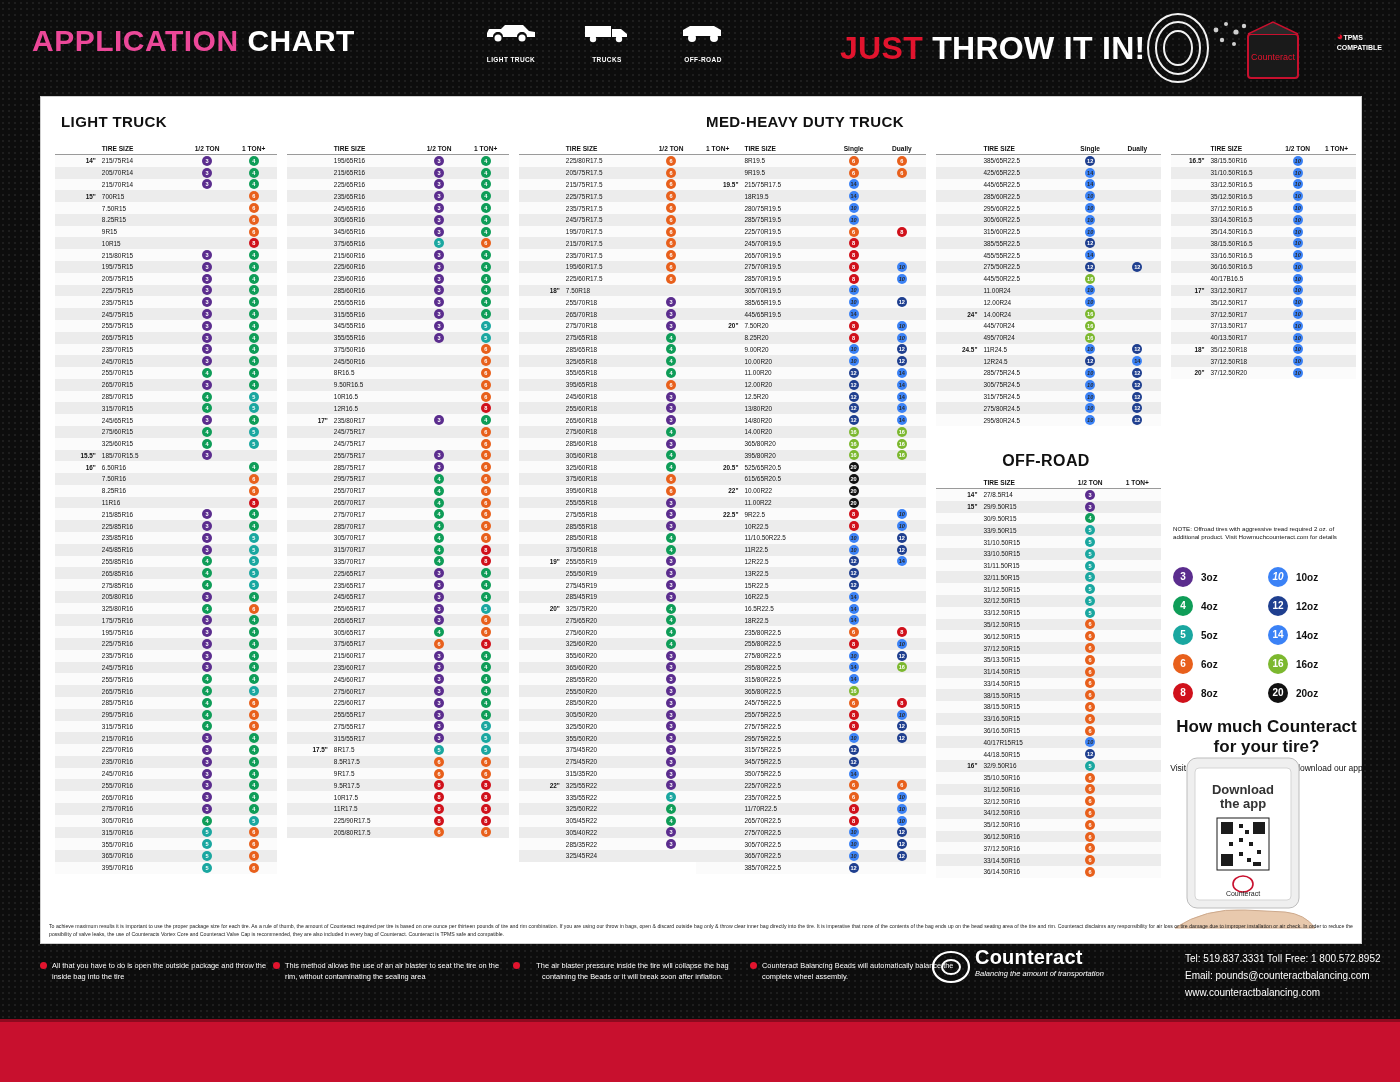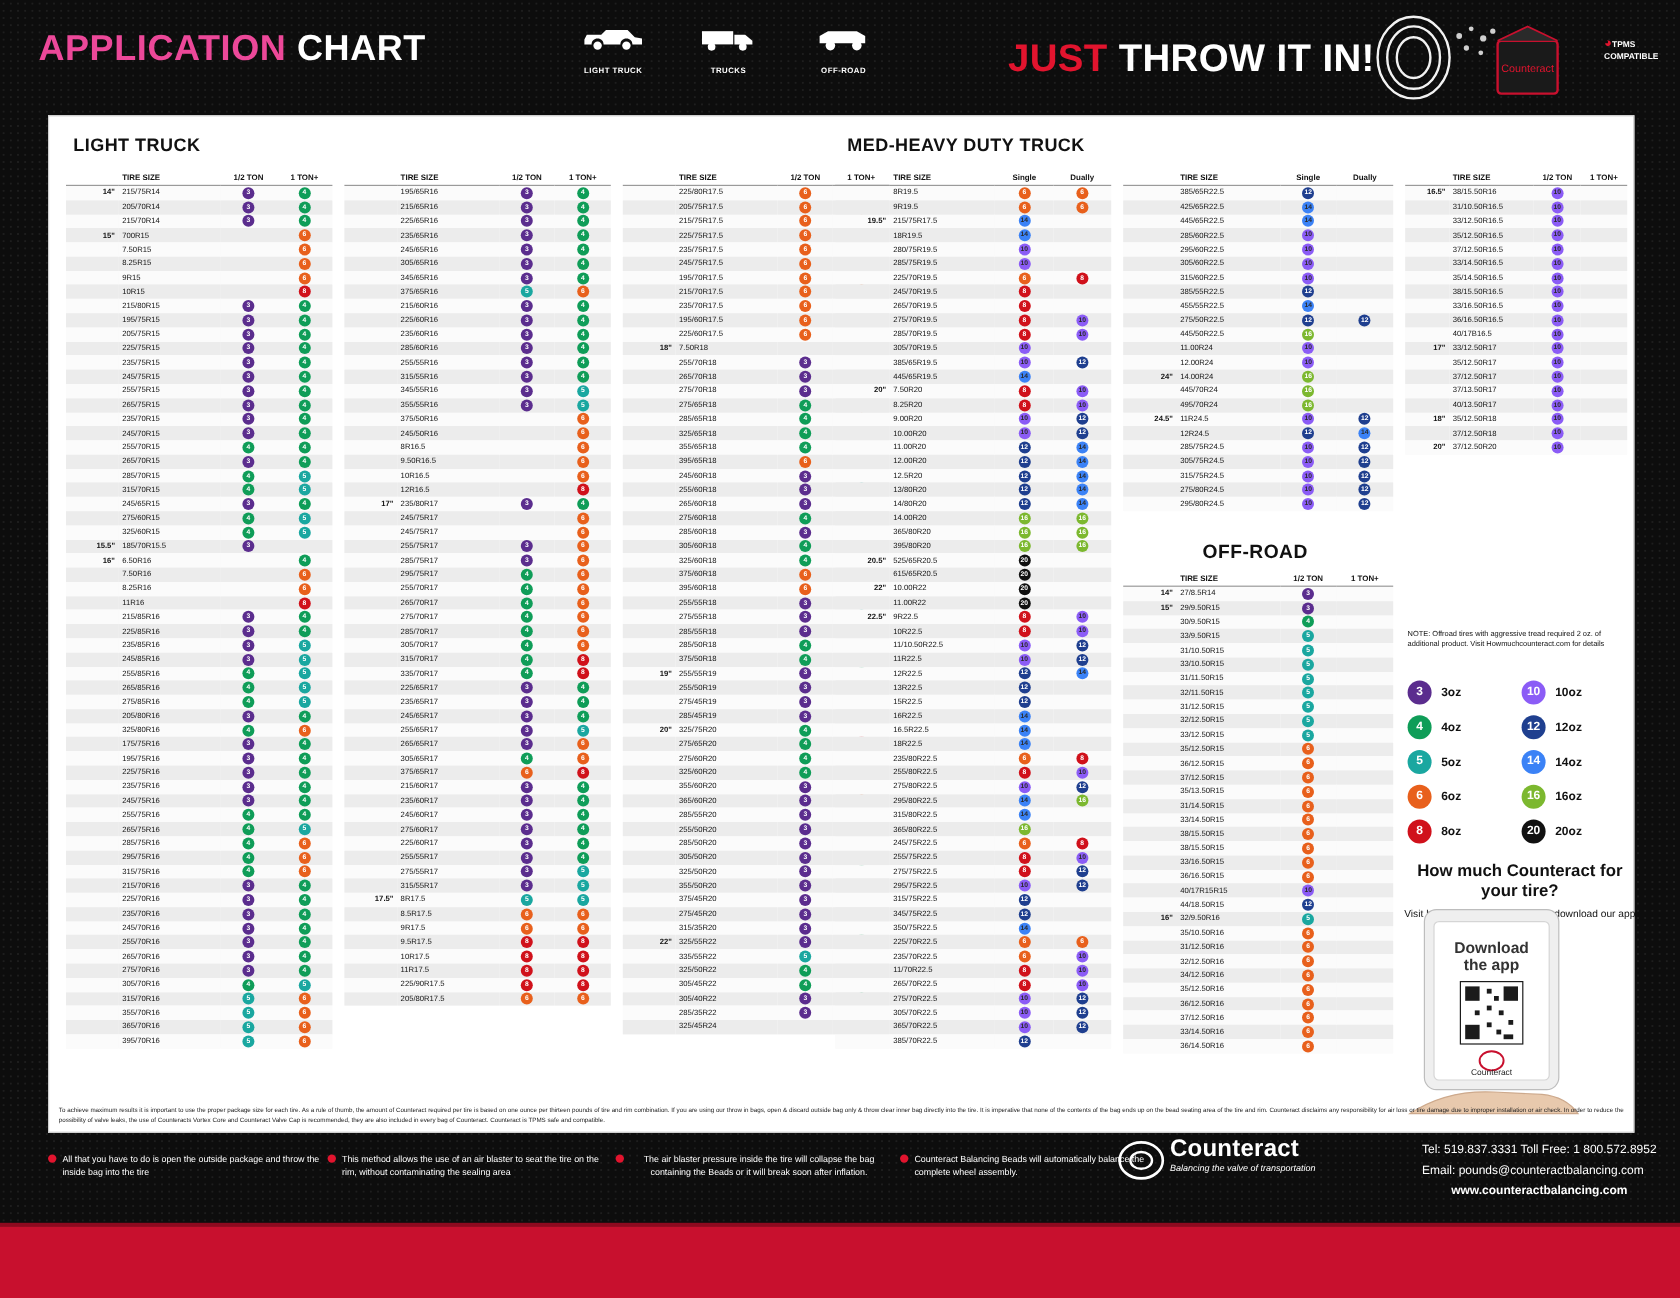--- a/index.html
+++ b/index.html
@@ -84,39 +84,39 @@
   .b{
     display:inline-block; width:10px; height:10px; line-height:10px;
     border-radius:50%; color:#fff; font-size:5.6px; font-weight:bold;
     text-align:center; vertical-align:middle;
   }
   .b3{ background:#5b2d8e; }
   .b4{ background:#0f9d58; }
   .b5{ background:#1aa7a0; }
   .b6{ background:#e8601c; }
   .b8{ background:#d0111b; }
-  .b10{ background:#8b5cf6; color:#2b2b2b; }
+  .b10{ background:#3b82f6; color:#2b2b2b;font-style:italic; }
   .b12{ background:#1f3f8f; }
   .b14{ background:#3b82f6; color:#2b2b2b; }
   .b16{ background:#7cb82f; }
   .b20{ background:#111; }
 
   
   .legend{ position:absolute; }
   .legend .row{ display:flex; align-items:center; margin-bottom:9px; }
   .legend .lb{
     width:20px;height:20px;line-height:20px;border-radius:50%;
     font-size:10px;font-weight:bold;text-align:center;color:#fff;margin-right:8px;
   }
   .legend .lt{ font-size:10px; font-weight:bold; }
 
   .note{ font-size:6.2px; line-height:1.35; }
 
   .howmuch{ position:absolute; text-align:center; }
-  .howmuch h3{ margin:0; font-size:14px; font-weight:bold; line-height:1.2; }
+  .howmuch h3{ margin:0; font-size:17px; font-weight:bold; line-height:1.2; }
   .howmuch p{ margin:5px 0 0; font-size:8.5px; line-height:1.35; }
 
   .phone{
     position:absolute; right:6px; bottom:6px; width:210px; height:185px;
   }
 
   .disclaimer{
     position:absolute; left:8px; right:8px; bottom:4px;
     font-size:5.2px; line-height:1.5; text-align:justify; color:#222;
   }
@@ -125,21 +125,21 @@
   .footer{ position:absolute; left:0; bottom:60px; width:1400px; height:78px; }
   .fitem{ position:absolute; color:#fff; font-size:7.4px; line-height:1.5; width:215px; }
   .fdot{
     position:absolute; left:-12px; top:2px; width:7px; height:7px;
     background:#e2142e; border-radius:50%;
   }
   .brand{ position:absolute; left:975px; top:2px; color:#fff; }
   .brand .nm{ font-size:20px; font-weight:bold; letter-spacing:.2px; }
   .brand .tag{ font-size:7.5px; font-style:italic; }
   .contact{ position:absolute; left:1185px; top:6px; color:#fff; font-size:10px; line-height:1.7; }
-  .contact .w{ font-weight:bold;text-align:center; }
+  .contact .w{ font-weight:normal; }
 </style>
 </head>
 <body>
 
 <div class="bg-texture"></div>
 
 <div class="header">
   <div class="title">
     <span class="red">APPLICATION</span>
     <span>CHART</span>
@@ -2297,21 +2297,21 @@
     <span class="fdot"></span>
     <span>Counteract Balancing Beads will automatically balance the complete wheel assembly.</span>
   </div>
 
   <div class="brand">
     <svg width="40" height="34" viewBox="0 0 40 34" style="position:absolute;left:-44px;top:4px;">
       <ellipse cx="20" cy="17" rx="18" ry="15" fill="none" stroke="#fff" stroke-width="2.2"></ellipse>
       <ellipse cx="20" cy="17" rx="9" ry="7" fill="none" stroke="#fff" stroke-width="2"></ellipse>
     </svg>
     <div class="nm">Counteract</div>
-    <div class="tag">Balancing the valve of transportation</div>
+    <div class="tag">Balancing the amount of transportation</div>
   </div>
 
   <div class="contact">
     <div>Tel: 519.837.3331     Toll Free: 1 800.572.8952</div>
     <div>Email: pounds@counteractbalancing.com</div>
     <div class="w">www.counteractbalancing.com</div>
   </div>
 </div>
 
 <div class="red-stripe-top"></div>

